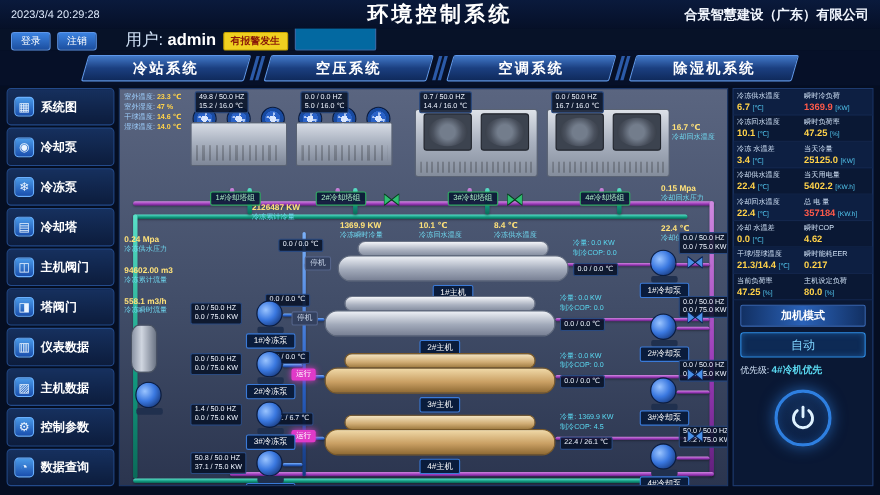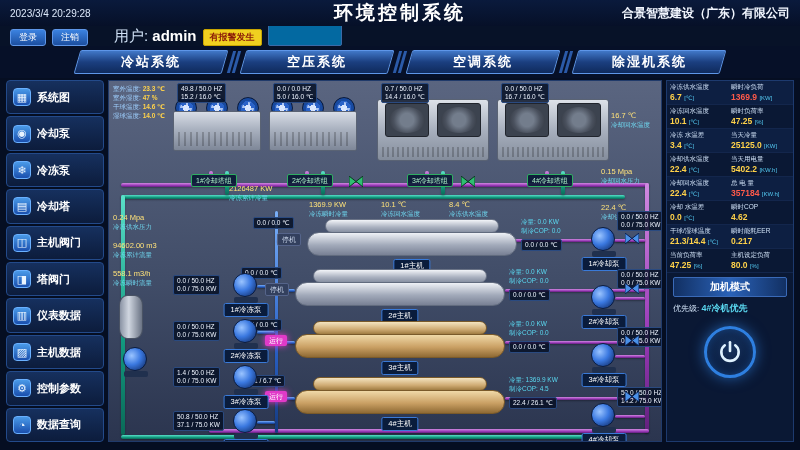--- a/index.html
+++ b/index.html
@@ -71,21 +71,21 @@
   .grille::before { content:""; position:absolute; inset:3px; border-radius:50%;
          background:radial-gradient(circle,#737d8c 0 30%,#4a515e 60%,#2c313a); }
 
   
   .chip { position:absolute; background:rgba(6,16,38,.85); border:1px solid #2a4a80; border-radius:2px;
           padding:1px 3px; font-size:6.5px; line-height:8px; color:#eef4ff; white-space:nowrap; z-index:5; }
   .tagchip { position:absolute; background:rgba(8,24,52,.9); border:1px solid #3a7ad8; border-radius:2px;
              color:#fff; font-size:7px; line-height:9px; padding:1px 4px; white-space:nowrap; z-index:6; }
   .tagchip.green { border-color:#2fae62; color:#b0f0c8; }
   .ro { position:absolute; font-size:6.5px; line-height:9px; white-space:nowrap; z-index:5; }
-  .ro .v { color:#ffe27a; font-weight:normal; font-size:7.5px; }
+  .ro .v { color:#ffe27a; font-weight:bold; font-size:7.5px; }
   .ro .l { color:#6fd8f0; }
 
   
   .chiller { position:absolute; width:210px; height:40px; z-index:4; }
   .cyl-top { position:absolute; left:18px; right:18px; top:0; height:14px; border-radius:7px;
              background:linear-gradient(180deg,#f2f4f8,#aab1c0 60%,#8790a2); border:1px solid #6a7386; }
   .cyl-bot { position:absolute; left:0; right:0; top:13px; height:24px; border-radius:12px;
              background:linear-gradient(180deg,#eef1f6,#a2aaba 55%,#788094); border:1px solid #616b7e; }
   .chiller.gold .cyl-bot { background:linear-gradient(180deg,#f0d9a8,#caa064 55%,#8f6a34); border-color:#7a5a2a; }
   .chiller.gold .cyl-top { background:linear-gradient(180deg,#f4e4c0,#d0ac74 60%,#a07c42); border-color:#7a5a2a; }
@@ -577,20 +577,21 @@
         <div class="rp-vline"><span>47.25</span> <span class="rp-unit">[%]</span></div>
       </div>
       <div>
         <div class="rp-label">主机设定负荷</div>
         <div class="rp-vline"><span>80.0</span> <span class="rp-unit">[%]</span></div>
       </div>
     </div>
 
     <div class="mode">
       <div class="mode-title">加机模式</div>
+      <div class="mode-val">自动</div>
       <div class="prio">
         <span>优先级:</span>
         <b>4#冷机优先</b>
       </div>
       <div class="power-wrap">
         <div class="power-btn">
           <svg viewBox="0 0 24 24" width="26" height="26">
             <path d="M12 3v8" stroke="#dff2ff" stroke-width="2.4" stroke-linecap="round" fill="none"></path>
             <path d="M7.2 5.8a8 8 0 1 0 9.6 0" fill="none" stroke="#dff2ff" stroke-width="2.4" stroke-linecap="round"></path>
           </svg>

